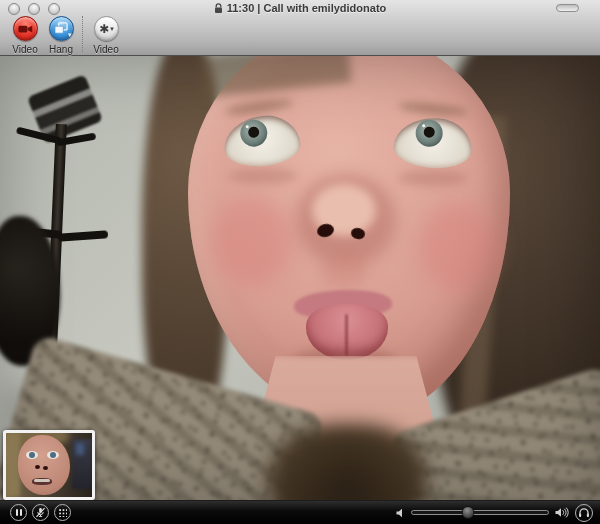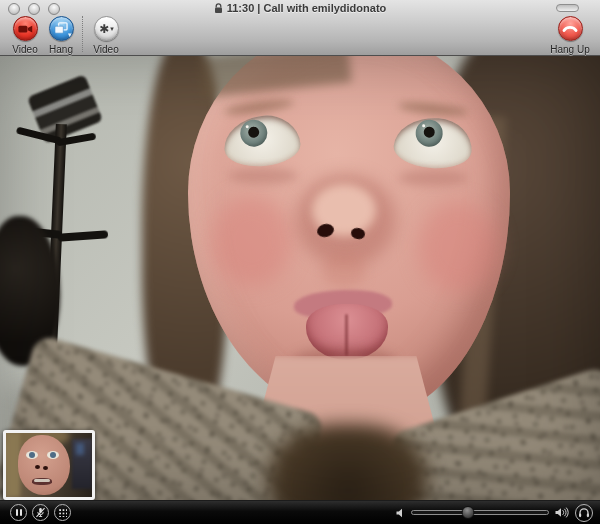--- a/index.html
+++ b/index.html
@@ -236,28 +236,20 @@
 
       <div class="tb-btn">
         <div class="circ circ-more">
           <span class="more-star">✱</span>
           <span class="more-drop">▾</span>
         </div>
         <span class="tb-label">Video</span>
       </div>
     </div>
 
-    <div class="hang-group tb-btn">
-      <div class="circ circ-hang">
-        <svg width="16" height="9" viewBox="0 0 20 10">
-          <path d="M2.5 7.5 C5.5 2.2, 14.5 2.2, 17.5 7.5" fill="none" stroke="#ffffff" stroke-width="3.6" stroke-linecap="round"></path>
-        </svg>
-      </div>
-      <span class="tb-label">Hang Up</span>
-    </div>
   </div>
 
   <div class="video">
 
     <div class="rack-hat"></div>
     <div class="rack-pole"></div>
     <div class="hook-a"></div>
     <div class="hook-b"></div>
     <div class="hook-c"></div>
     <div class="hook-d"></div>

